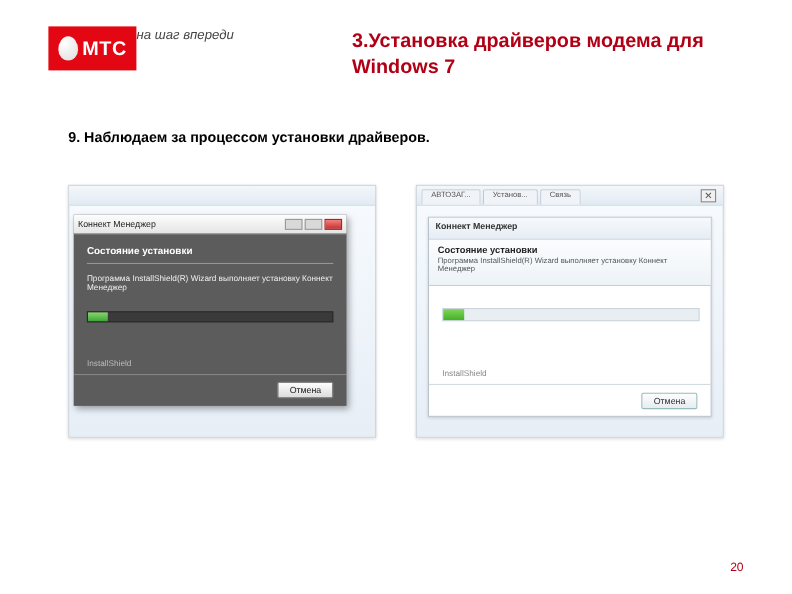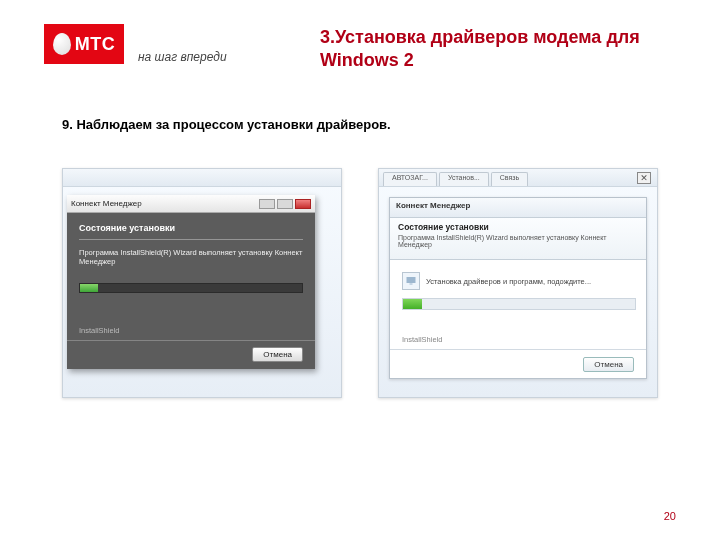--- a/index.html
+++ b/index.html
@@ -4,23 +4,22 @@
 <style>
   * { box-sizing: border-box; margin: 0; padding: 0; }
   body {
     width: 720px; height: 540px;
     font-family: Arial, Helvetica, sans-serif;
     background: #fff;
     position: relative;
     overflow: hidden;
   }
   .header {
-    display: flex; align-items: flex-end;
+    display: flex; align-items: flex-start;
     padding: 24px 0 8px 44px;
-    gap: 14px;
   }
   .mts-logo {
     width: 80px; height: 40px;
     background: #e30613;
     display: flex; align-items: center; justify-content: center;
     gap: 4px;
   }
   .mts-egg {
     width: 18px; height: 22px;
     background: radial-gradient(circle at 30% 30%, #fff, #ddd);
@@ -149,21 +148,21 @@
 <body>
 
 <div class="header">
   <div class="mts-logo">
     <div class="mts-egg"></div>
     <div class="mts-text">МТС</div>
   </div>
   <div class="tagline">на шаг впереди</div>
 </div>
 
-<div class="title">3.Установка драйверов модема для Windows 2</div>
+<div class="title">3.Установка драйверов модема для Windows 7</div>
 <div class="subtitle">9. Наблюдаем за процессом установки драйверов.</div>
 
 <div class="shots">
 
   <div class="shot">
     <div class="s1-tabrow"></div>
     <div class="s1-dialog">
       <div class="s1-titlebar">
         <span>Коннект Менеджер</span>
         <div class="s1-winbtns">
@@ -195,29 +194,20 @@
     <div class="s2-xbox">✕</div>
     <div class="s2-dialog">
       <div class="s2-titlebar">
         <span>Коннект Менеджер</span>
       </div>
       <div class="s2-header">
         <div class="s2-h">Состояние установки</div>
         <div class="s2-p">Программа InstallShield(R) Wizard выполняет установку Коннект Менеджер</div>
       </div>
       <div class="s2-body">
-        <div class="s2-status">
-          <div class="s2-icon">
-            <svg viewBox="0 0 24 24">
-                <rect x="3" y="4" width="18" height="12" fill="#9db7cf"></rect>
-                <rect x="9" y="17" width="6" height="2" fill="#9db7cf"></rect>
-              </svg>
-          </div>
-          <span>Установка драйверов и программ, подождите...</span>
-        </div>
         <div class="s2-prog">
             <div class="fill"></div>
           </div>
       </div>
       <div class="s2-foot">InstallShield</div>
       <div class="s2-sep"></div>
       <button class="s2-btn">Отмена</button>
     </div>
   </div>
 

